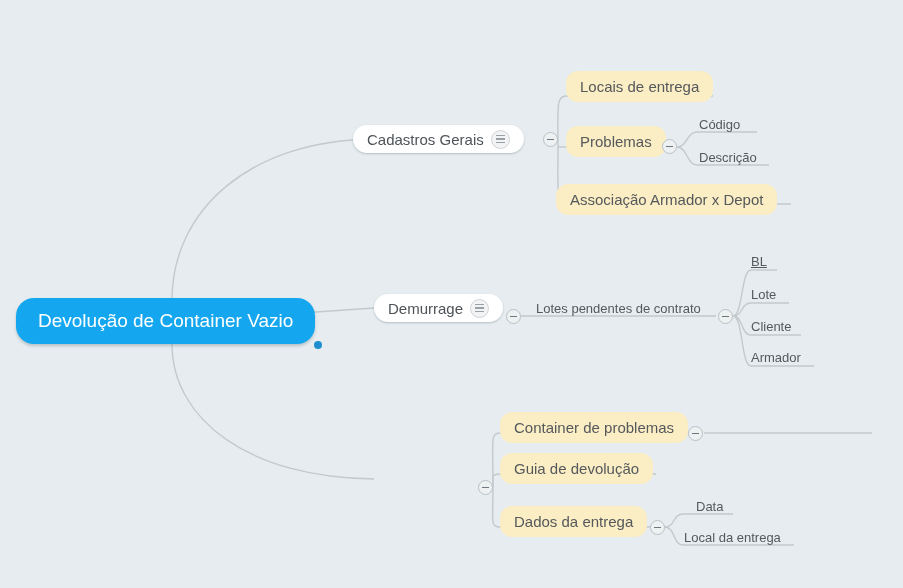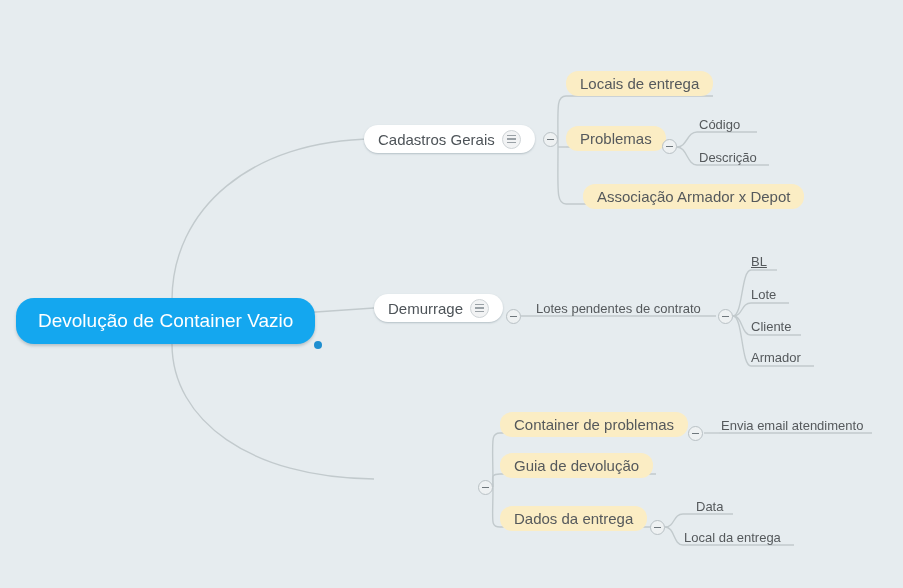--- a/index.html
+++ b/index.html
@@ -21,26 +21,25 @@
     top: 0;
     width: 903px;
     height: 588px;
     pointer-events: none;
   }
 
   
   .root-node {
     position: absolute;
     display: flex;
-    align-items: center;
     background: #14a7ef;
     color: #ffffff;
     border-radius: 18px;
     font-size: 19px;
-    padding: 18px 22px;
+    padding: 12px 22px;
     height: 46px;
     box-shadow: 0 2px 3px rgba(80,100,110,0.30);
     white-space: nowrap;
     box-sizing: border-box;
   }
   .root-anchor {
     position: absolute;
     width: 8px;
     height: 8px;
     border-radius: 50%;
@@ -67,21 +66,21 @@
   
   .pill-yellow {
     position: absolute;
     display: flex;
     align-items: center;
     background: #fbedc4;
     color: #55595c;
     border-radius: 12px;
     font-size: 15px;
     padding: 0 14px;
-    height: 25px;
+    height: 31px;
     white-space: nowrap;
     box-sizing: border-box;
   }
 
   
   .leaf {
     position: absolute;
     color: #55595c;
     font-size: 13px;
     white-space: nowrap;
@@ -183,21 +182,21 @@
       <path d="M683,514 L733,514"></path>
       <path d="M683,545 L794,545"></path>
     </g>
   </svg>
 
   <div class="root-node" style="left:16px; top:298px;">
     <span>Devolução de Container Vazio</span>
   </div>
   <div class="root-anchor" style="left:314px; top:341px;"></div>
 
-  <div class="pill-white" style="left:364px; top:125px;">
+  <div class="pill-white" style="left:353px; top:125px;">
     <span>Cadastros Gerais</span>
     <span class="note-icon">
       <i></i>
         <i></i>
         <i></i>
     </span>
   </div>
   <div class="toggle" style="left:543px; top:132px;">
       <i></i>
     </div>
@@ -213,21 +212,21 @@
       <i></i>
     </div>
 
   <div class="leaf" style="left:699px; top:117px;">
     <span>Código</span>
   </div>
   <div class="leaf" style="left:699px; top:150px;">
     <span>Descrição</span>
   </div>
 
-  <div class="pill-yellow" style="left:583px; top:184px;">
+  <div class="pill-yellow" style="left:556px; top:184px;">
     <span>Associação Armador x Depot</span>
   </div>
 
   <div class="pill-white" style="left:374px; top:294px;">
     <span>Demurrage</span>
     <span class="note-icon">
       <i></i>
         <i></i>
         <i></i>
     </span>
@@ -259,23 +258,20 @@
   <div class="toggle" style="left:478px; top:480px;">
       <i></i>
     </div>
 
   <div class="pill-yellow" style="left:500px; top:412px;">
     <span>Container de problemas</span>
   </div>
   <div class="toggle" style="left:688px; top:426px;">
       <i></i>
     </div>
-  <div class="leaf" style="left:721px; top:418px;">
-    <span>Envia email atendimento</span>
-  </div>
 
   <div class="pill-yellow" style="left:500px; top:453px;">
     <span>Guia de devolução</span>
   </div>
 
   <div class="pill-yellow" style="left:500px; top:506px;">
     <span>Dados da entrega</span>
   </div>
   <div class="toggle" style="left:650px; top:520px;">
       <i></i>

